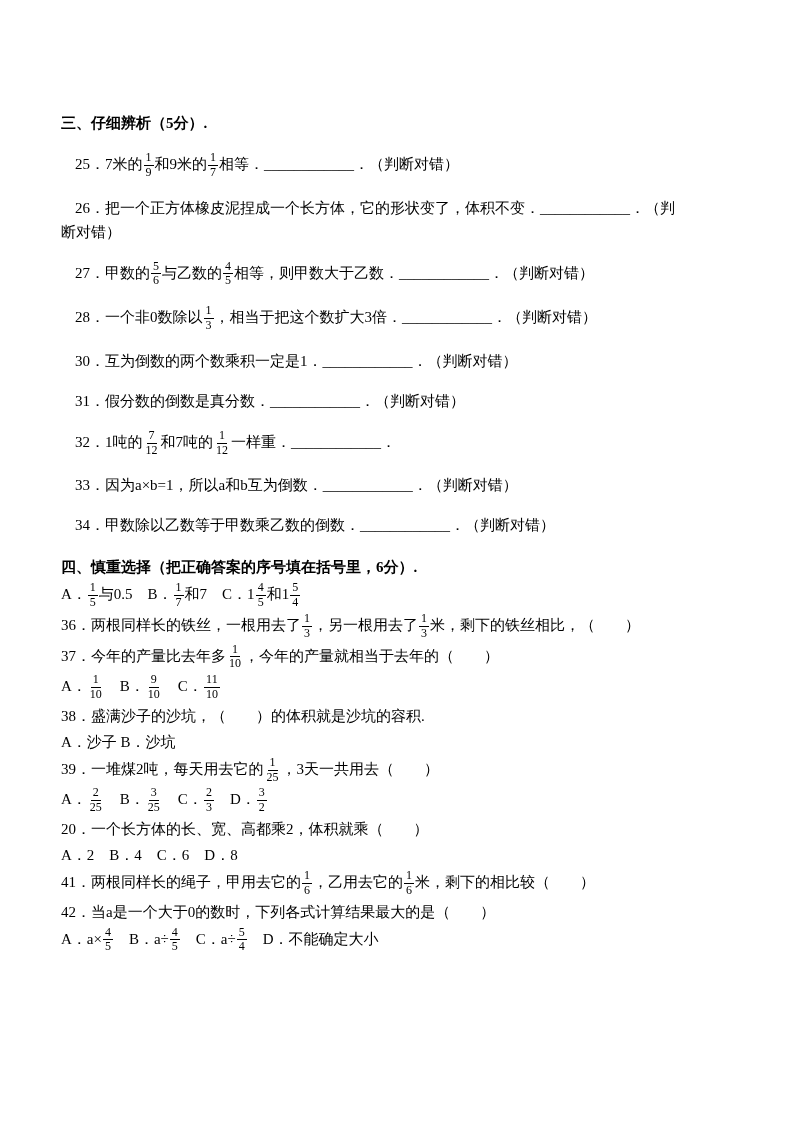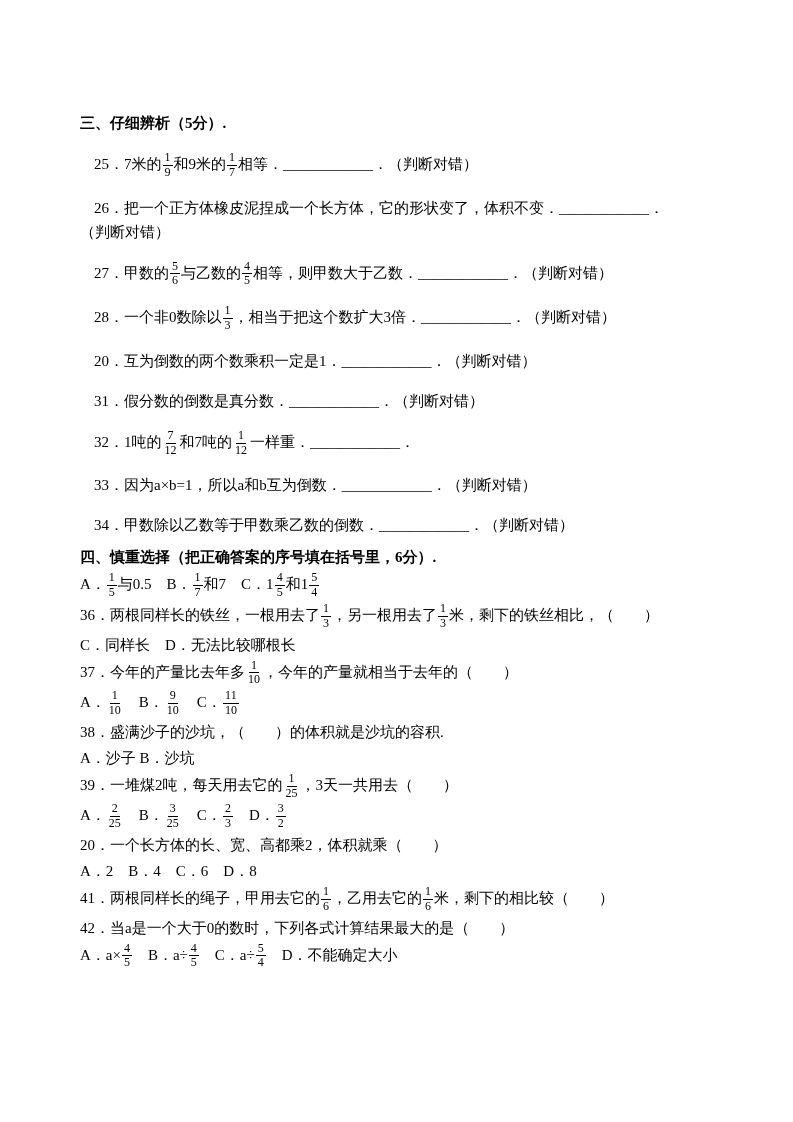--- a/index.html
+++ b/index.html
@@ -12,29 +12,29 @@
     height: 1122px;
     font-family: "Liberation Serif", "DejaVu Serif", serif;
     color: #000000;
     font-size: 15px;
     overflow: hidden;
   }
   .page {
     box-sizing: border-box;
     width: 793px;
     height: 1122px;
-    padding: 110px 118px 40px 80px;
+    padding: 110px 118px 40px 61px;
   }
   .section-title {
     font-weight: bold;
     line-height: 24px;
     padding: 1px 0;
   }
   .section + .section {
-    margin-top: 6px;
+    margin-top: 16px;
   }
   .line {
     line-height: 24px;
     padding: 1px 0;
   }
   .line.indent {
     text-indent: 14px;
     margin-top: 14px;
   }
   .frac {
@@ -78,21 +78,21 @@
             <span class="num">5</span>
             <span class="den">6</span>
           </span><span>与乙数的</span><span class="frac">
             <span class="num">4</span>
             <span class="den">5</span>
           </span><span>相等，则甲数大于乙数．</span><span class="blank">____________</span><span>．（判断对错）</span></div>
         <div class="line indent"><span>28．一个非0数除以</span><span class="frac">
             <span class="num">1</span>
             <span class="den">3</span>
           </span><span>，相当于把这个数扩大3倍．</span><span class="blank">____________</span><span>．（判断对错）</span></div>
-        <div class="line indent"><span>20．互为倒数的两个数乘积一定是1．</span><span class="blank">____________</span><span>．（判断对错）</span></div>
+        <div class="line indent"><span>30．互为倒数的两个数乘积一定是1．</span><span class="blank">____________</span><span>．（判断对错）</span></div>
         <div class="line indent"><span>31．假分数的倒数是真分数．</span><span class="blank">____________</span><span>．（判断对错）</span></div>
         <div class="line indent"><span>32．1吨的</span><span class="frac">
             <span class="num">7</span>
             <span class="den">12</span>
           </span><span>和7吨的</span><span class="frac">
             <span class="num">1</span>
             <span class="den">12</span>
           </span><span>一样重．</span><span class="blank">____________</span><span>．</span></div>
         <div class="line indent"><span>33．因为a×b=1，所以a和b互为倒数．</span><span class="blank">____________</span><span>．（判断对错）</span></div>
         <div class="line indent"><span>34．甲数除以乙数等于甲数乘乙数的倒数．</span><span class="blank">____________</span><span>．（判断对错）</span></div>
@@ -114,21 +114,20 @@
             <span class="num">5</span>
             <span class="den">4</span>
           </span></div>
         <div class="line"><span>36．两根同样长的铁丝，一根用去了</span><span class="frac">
             <span class="num">1</span>
             <span class="den">3</span>
           </span><span>，另一根用去了</span><span class="frac">
             <span class="num">1</span>
             <span class="den">3</span>
           </span><span>米，剩下的铁丝相比，（　　）</span></div>
-        <div class="line"><span>C．同样长　D．无法比较哪根长</span></div>
         <div class="line"><span>37．今年的产量比去年多</span><span class="frac">
             <span class="num">1</span>
             <span class="den">10</span>
           </span><span>，今年的产量就相当于去年的（　　）</span></div>
         <div class="line"><span>A．</span><span class="frac">
             <span class="num">1</span>
             <span class="den">10</span>
           </span><span>　B．</span><span class="frac">
             <span class="num">9</span>
             <span class="den">10</span>

